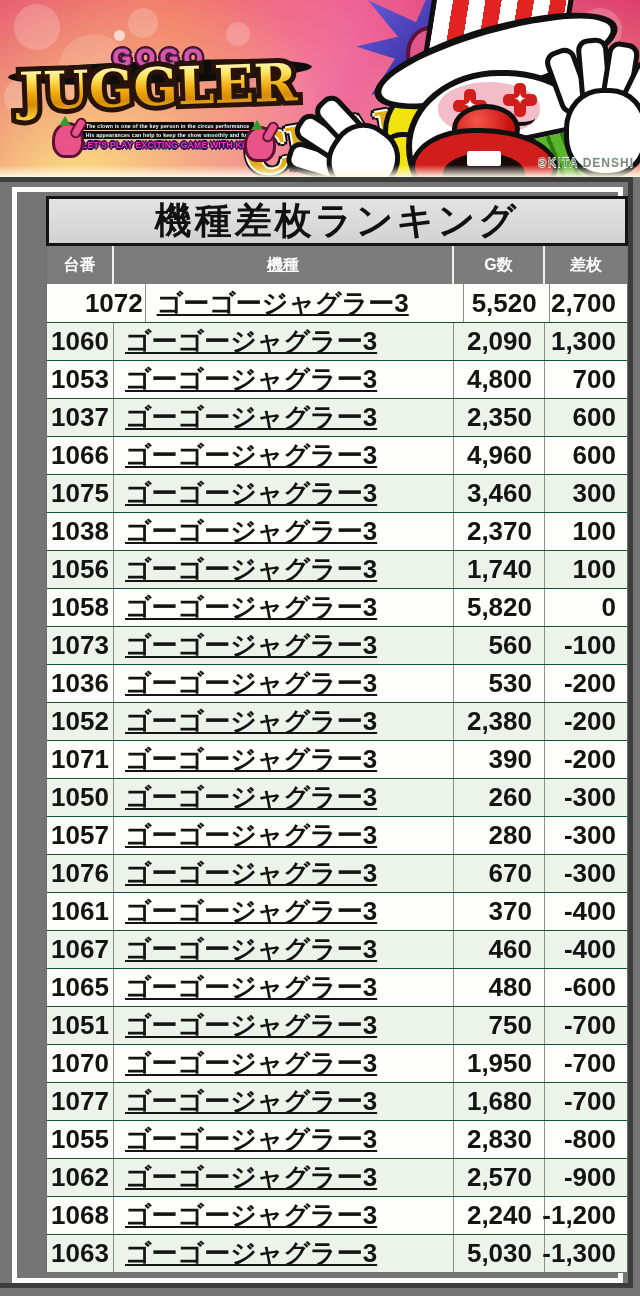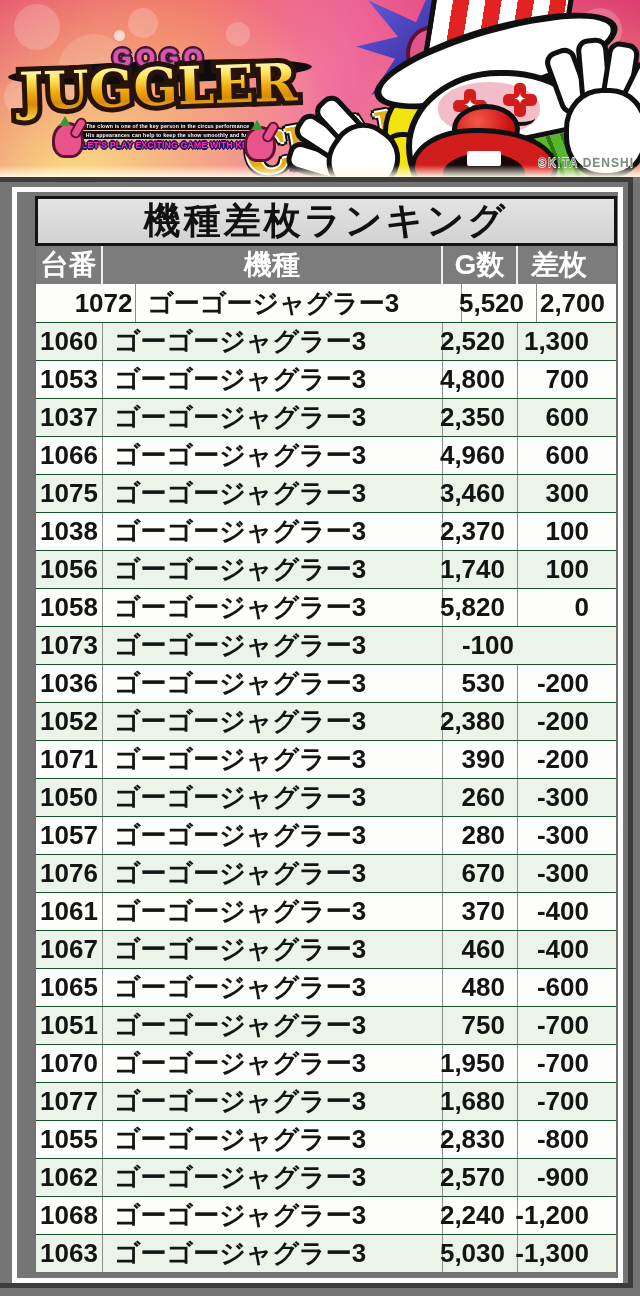--- a/index.html
+++ b/index.html
@@ -133,40 +133,40 @@
   .glove.left .f2{left:34px;top:-2px;transform:rotate(-2deg);}
   .glove.left .f3{left:57px;top:4px;transform:rotate(12deg);}
   .glove.left .palm{left:18px;top:38px;width:62px;height:60px;}
   .copyright{position:absolute;right:6px;top:156px;z-index:16;font-size:12px;font-weight:900;
     letter-spacing:1px;color:#7c8c7c;text-shadow:0 1px 0 #fff,0 -1px 0 #e8f5e8;}
   
   .frame-dark{position:absolute;left:-6px;top:177px;width:639px;height:1111px;
     border:5px solid #3c3c3c;box-sizing:border-box;}
   .white-box{position:absolute;left:12px;top:187px;width:611px;height:1096px;
     border:5px solid #fdfdfd;box-sizing:border-box;}
-  .table-wrap{position:absolute;left:35px;top:196px;width:582px;text-align:center;}
+  .table-wrap{position:absolute;left:46px;top:196px;width:582px;text-align:center;}
   .title-box{height:50px;box-sizing:border-box;border:3px solid #141414;
     background:linear-gradient(#e3e3e3,#d2d2d2);
     display:flex;align-items:center;justify-content:center;
     font-size:37px;font-weight:700;letter-spacing:3px;color:#111;}
   .grid{border:1px solid #6f6f6f;border-top:none;box-sizing:border-box;}
   .thead{display:flex;height:38px;background:#7c7c7c;color:#fff;
-    font-size:28px;font-weight:700;}
+    font-size:16px;font-weight:700;}
   .thead .hc{display:flex;align-items:center;justify-content:center;box-sizing:border-box;
     border-right:2px solid #efefef;}
   .thead .hc:last-child{border-right:none;}
   .trow{display:flex;height:38px;background:#fdfdfb;border-top:1px solid #14532d;box-sizing:border-box;}
   .tbody .trow:first-child{border-top:none;padding-left:36px;}
   .trow.alt{background:#ecf4ea;}
   .c{box-sizing:border-box;display:flex;align-items:center;
     font-size:26px;font-weight:700;color:#141414;border-right:1px solid #8f8f8f;}
   .c:last-child{border-right:none;}
   .col-dai{width:67px;justify-content:center;}
-  .col-kishu{width:340px;padding-left:11px;}
-  .col-g{width:75px;justify-content:flex-end;padding-right:12px;}
+  .col-kishu{width:340px;padding-left:11px;text-decoration:underline;}
+  .col-g{width:91px;justify-content:flex-end;padding-right:12px;}
   .col-sa{width:82px;justify-content:flex-end;padding-right:11px;}
   .thead .col-dai,.thead .col-kishu,.thead .col-g,.thead .col-sa{padding:0;justify-content:center;}
 </style>
 </head>
 <body>
 
 <div class="banner">
   <div class="bk bk1"></div>
   <div class="bk bk2"></div>
   <div class="bk bk3"></div>
@@ -245,21 +245,21 @@
     <div class="tbody">
         <div class="trow">
     <div class="c col-dai">1072</div>
     <div class="c col-kishu">ゴーゴージャグラー3</div>
     <div class="c col-g">5,520</div>
     <div class="c col-sa">2,700</div>
   </div>
         <div class="trow alt">
     <div class="c col-dai">1060</div>
     <div class="c col-kishu">ゴーゴージャグラー3</div>
-    <div class="c col-g">2,520</div>
+    <div class="c col-g">2,090</div>
     <div class="c col-sa">1,300</div>
   </div>
         <div class="trow">
     <div class="c col-dai">1053</div>
     <div class="c col-kishu">ゴーゴージャグラー3</div>
     <div class="c col-g">4,800</div>
     <div class="c col-sa">700</div>
   </div>
         <div class="trow alt">
     <div class="c col-dai">1037</div>
@@ -293,20 +293,21 @@
   </div>
         <div class="trow">
     <div class="c col-dai">1058</div>
     <div class="c col-kishu">ゴーゴージャグラー3</div>
     <div class="c col-g">5,820</div>
     <div class="c col-sa">0</div>
   </div>
         <div class="trow alt">
     <div class="c col-dai">1073</div>
     <div class="c col-kishu">ゴーゴージャグラー3</div>
+    <div class="c col-g">560</div>
     <div class="c col-sa">-100</div>
   </div>
         <div class="trow">
     <div class="c col-dai">1036</div>
     <div class="c col-kishu">ゴーゴージャグラー3</div>
     <div class="c col-g">530</div>
     <div class="c col-sa">-200</div>
   </div>
         <div class="trow alt">
     <div class="c col-dai">1052</div>

